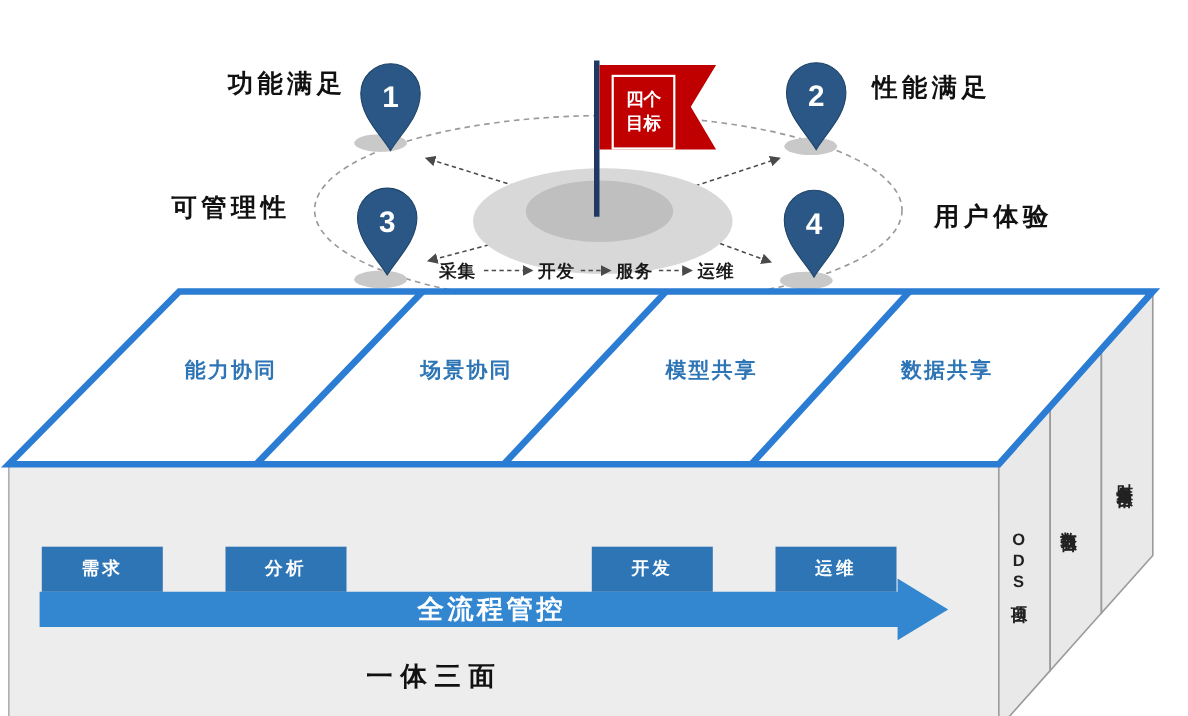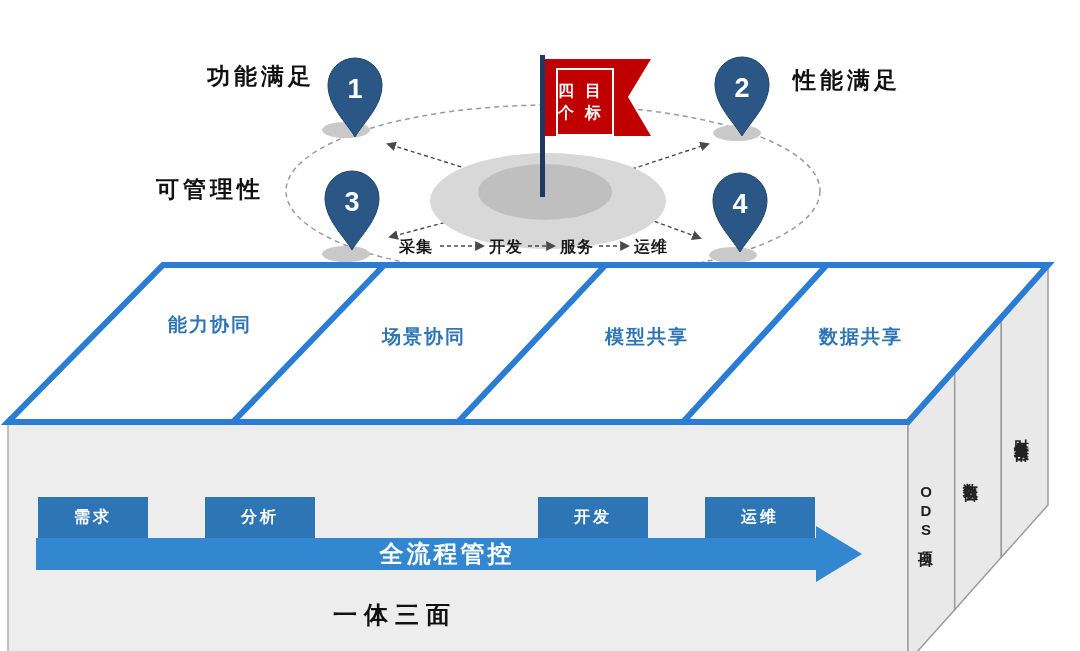--- a/index.html
+++ b/index.html
@@ -22,21 +22,21 @@
   .flow-word{font-size:16px;font-weight:600;color:#1a1a1a;letter-spacing:1px;}
   .cell-label{font-size:19px;font-weight:600;color:var(--cell-text-blue);letter-spacing:2px;}
   .stage-btn{position:absolute;width:110px;height:41px;background:var(--button-blue);color:#fff;
              font-size:16px;font-weight:bold;display:flex;align-items:center;justify-content:center;
              letter-spacing:3px;}
   .arrow-label{font-size:24px;font-weight:bold;color:#fff;letter-spacing:3px;}
   .caption{font-size:24px;font-weight:bold;color:#111;letter-spacing:7px;}
   .panel-label{font-size:15px;font-weight:bold;color:#222;writing-mode:vertical-rl;
                text-orientation:upright;letter-spacing:2px;}
   .flag-box{position:absolute;left:556px;top:31px;width:58px;height:68px;border:2px solid #fff;
-            display:flex;align-items:center;justify-content:center;
+            display:flex;flex-direction:column;align-items:center;justify-content:center;
             color:#fff;font-size:16px;font-weight:bold;line-height:1.4;}
   svg .orbit{fill:none;stroke:#9a9a9a;stroke-width:1.5;stroke-dasharray:5 4;}
   svg .connector,svg .flow-arrow{stroke:#4a4a4a;stroke-width:1.4;stroke-dasharray:4 3;fill:none;}
   svg .hub-outer{fill:#d8d8d8;}
   svg .hub-inner{fill:#bfbfbf;}
   svg .pole{fill:#1f3864;}
   svg .flag{fill:var(--flag-red);}
   svg .pin-shadow{fill:#c9c9c9;}
   svg .pin{fill:var(--pin-navy);stroke:#1f4468;stroke-width:1;}
   svg .front-face{fill:var(--face-gray);stroke:#b0b0b0;stroke-width:1.5;}
@@ -95,37 +95,38 @@
     <line class="grid-line" x1="826.75" y1="228" x2="683" y2="385"></line>
 
     <polygon class="big-arrow" points="36,501 816,501 816,489 862,517 816,545 816,533 36,533"></polygon>
 
     <ellipse class="red-artifact" cx="880" cy="665" rx="20" ry="18"></ellipse>
   </svg>
 
   <div class="ctr lbl" style="left:261px;top:39px;">功能满足</div>
   <div class="ctr lbl" style="left:210px;top:152px;">可管理性</div>
   <div class="ctr lbl" style="left:847px;top:43px;">性能满足</div>
+  <div class="ctr lbl" style="left:903px;top:160px;">用户体验</div>
 
   <div class="ctr pin-num" style="left:355px;top:52px;">1</div>
   <div class="ctr pin-num" style="left:742px;top:51px;">2</div>
   <div class="ctr pin-num" style="left:352px;top:165px;">3</div>
   <div class="ctr pin-num" style="left:740px;top:167px;">4</div>
 
   <div class="flag-box">
     <div>四个</div>
     <div>目标</div>
   </div>
 
   <div class="ctr flow-word" style="left:416px;top:210px;">采集</div>
   <div class="ctr flow-word" style="left:506px;top:210px;">开发</div>
   <div class="ctr flow-word" style="left:577px;top:210px;">服务</div>
   <div class="ctr flow-word" style="left:651px;top:210px;">运维</div>
 
-  <div class="ctr cell-label" style="left:210px;top:288px;">能力协同</div>
+  <div class="ctr cell-label" style="left:210px;top:300px;">能力协同</div>
   <div class="ctr cell-label" style="left:424px;top:300px;">场景协同</div>
   <div class="ctr cell-label" style="left:647px;top:300px;">模型共享</div>
   <div class="ctr cell-label" style="left:861px;top:300px;">数据共享</div>
 
   <div class="stage-btn" style="left:38px;top:460px;">需求</div>
   <div class="stage-btn" style="left:205px;top:460px;">分析</div>
   <div class="stage-btn" style="left:538px;top:460px;">开发</div>
   <div class="stage-btn" style="left:705px;top:460px;">运维</div>
 
   <div class="ctr arrow-label" style="left:447px;top:517px;">全流程管控</div>

